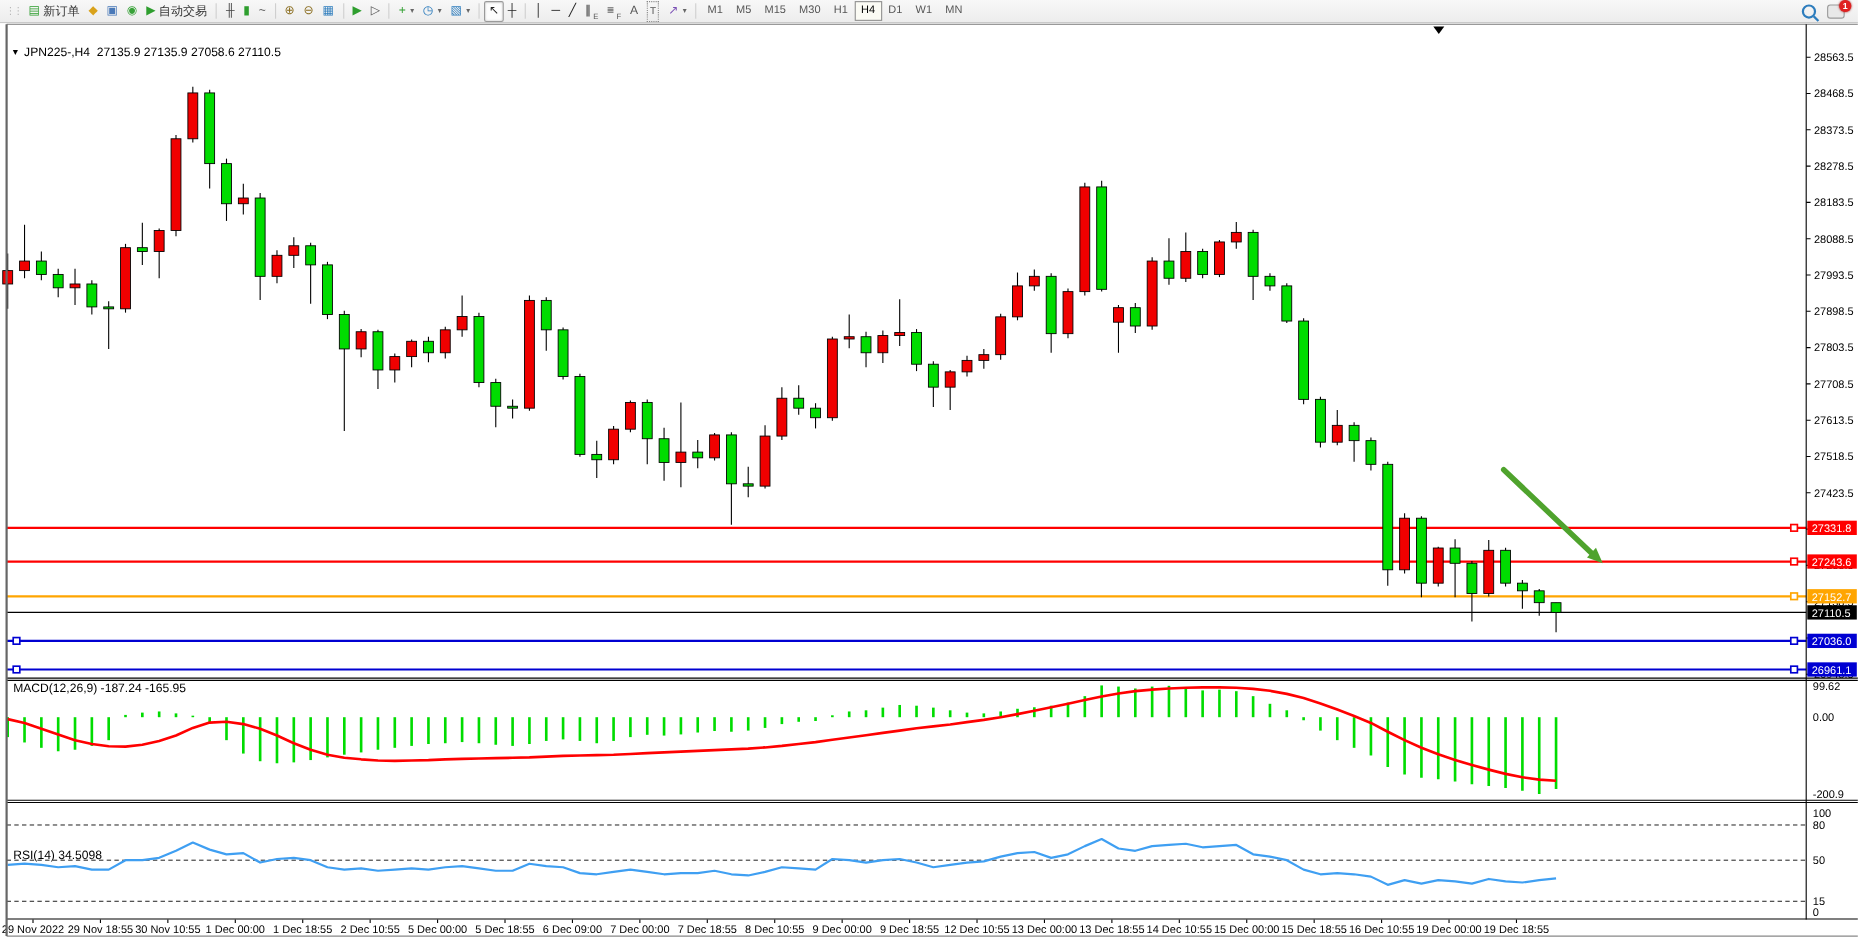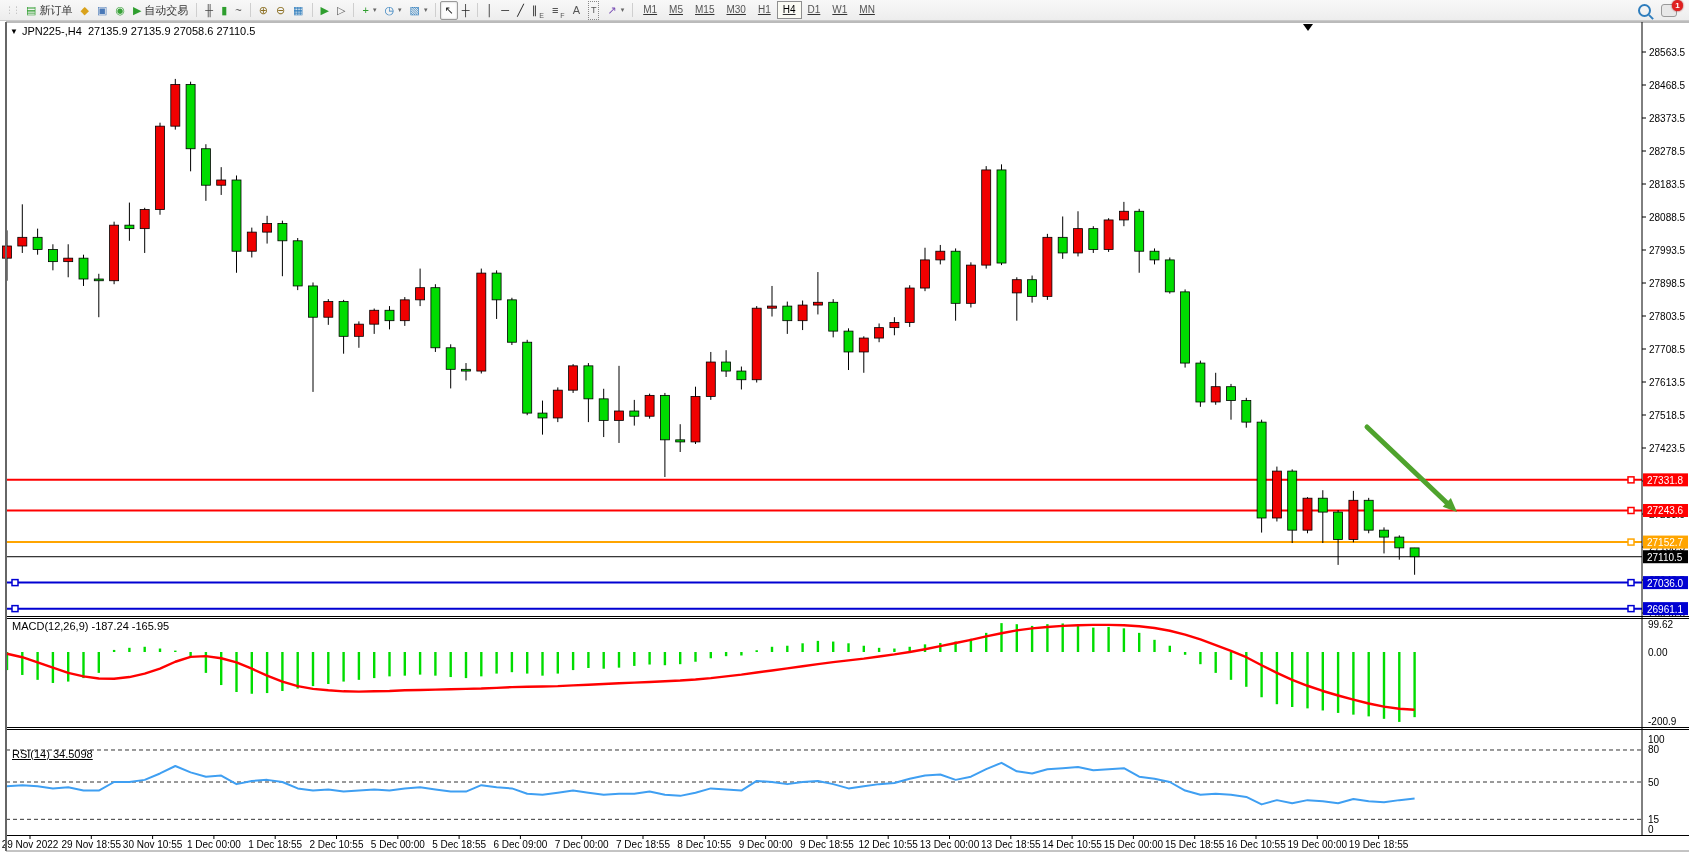--- a/index.html
+++ b/index.html
@@ -24,24 +24,24 @@
   #search-icon{width:9px;height:9px;border:2px solid #2e7dbd;border-radius:50%;position:relative;}
   #search-icon::after{content:"";position:absolute;width:6px;height:2px;background:#2e7dbd;
         transform:rotate(45deg);left:8px;top:10px;}
   #chat-icon{width:14px;height:11px;border:1px solid #999;border-radius:3px;background:#e8e8e8;position:relative;}
   #chat-badge{position:absolute;top:-5px;right:-7px;min-width:11px;height:11px;border-radius:6px;
         background:#e02020;color:#fff;font-size:8px;line-height:11px;text-align:center;font-weight:bold;
         box-shadow:0 0 2px #900;}
   
   #chart-svg{position:absolute;left:0;top:0;z-index:1;}
   .overlay{position:absolute;z-index:2;font-size:11px;color:#000;white-space:pre;}
-  #symbol-line{top:25px;left:10px;}
+  #symbol-line{top:42px;left:10px;}
   #symbol-line .tri{font-size:8px;margin-right:4px;vertical-align:1px;}
   #macd-label{top:620px;left:12px;text-align:center;}
-  #rsi-label{top:748px;left:12px;text-decoration:underline;}
+  #rsi-label{top:772px;left:12px;}
 </style>
 </head>
 <body>
 
 <div id="toolbar">
   <span class="grip">⋮⋮</span>
   <span id="tb-items" style="display: flex; align-items: center;">
       <span class="tbtn">
         <span class="g" style="color: rgb(46, 158, 46);">▤</span>
         <span>新订单</span>
@@ -129,21 +129,21 @@
       </span>
       <span class="tbtn boxed">
         <span class="g" style="color: rgb(85, 85, 85);">T</span>
       </span>
       <span class="tbtn">
         <span class="g" style="color: rgb(122, 79, 181);">↗</span>
         <span class="dd">▾</span>
       </span>
       <span class="sep"></span>
     </span>
-  <span id="tb-timeframes" style="display: flex; align-items: center; text-decoration: underline;">
+  <span id="tb-timeframes" style="display: flex; align-items: center;">
       <span class="tf">M1</span>
       <span class="tf">M5</span>
       <span class="tf">M15</span>
       <span class="tf">M30</span>
       <span class="tf">H1</span>
       <span class="tf active">H4</span>
       <span class="tf">D1</span>
       <span class="tf">W1</span>
       <span class="tf">MN</span>
     </span>

